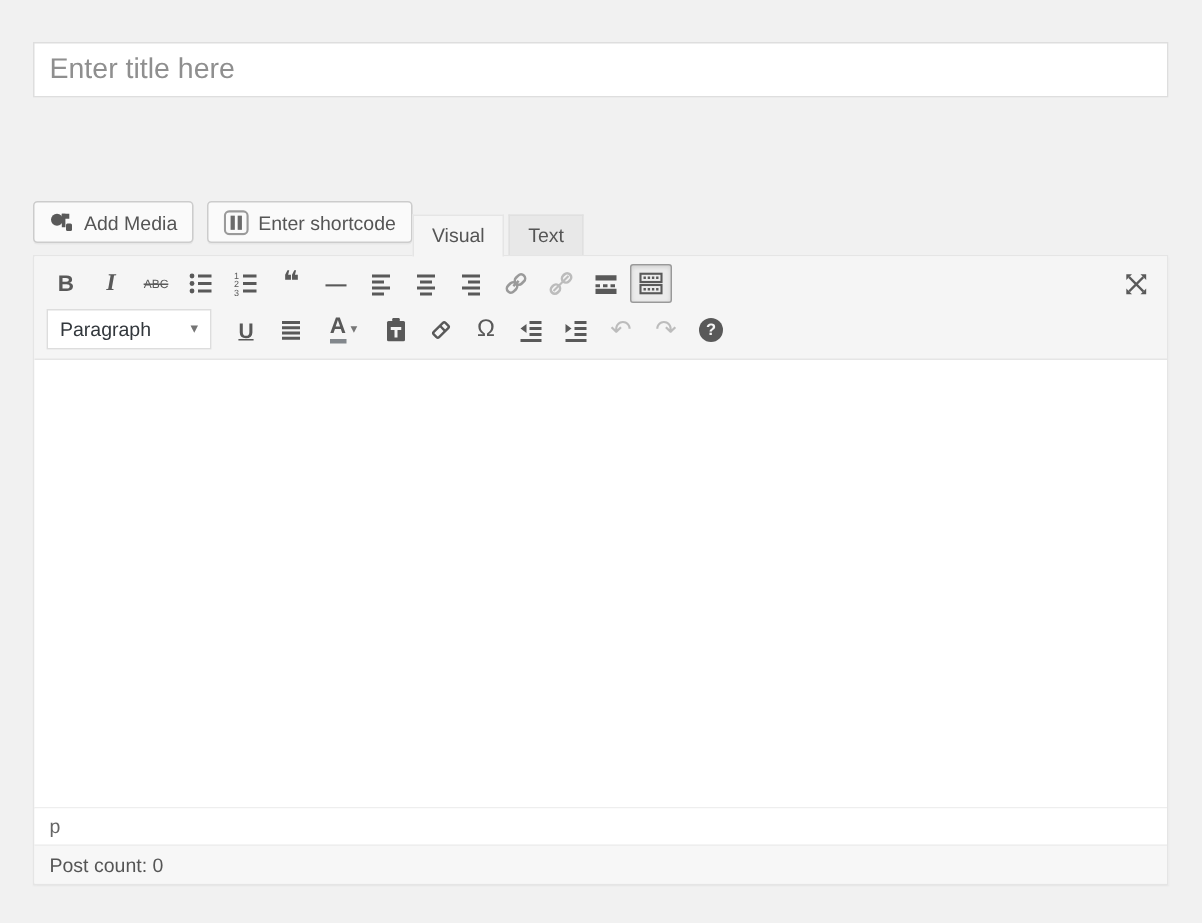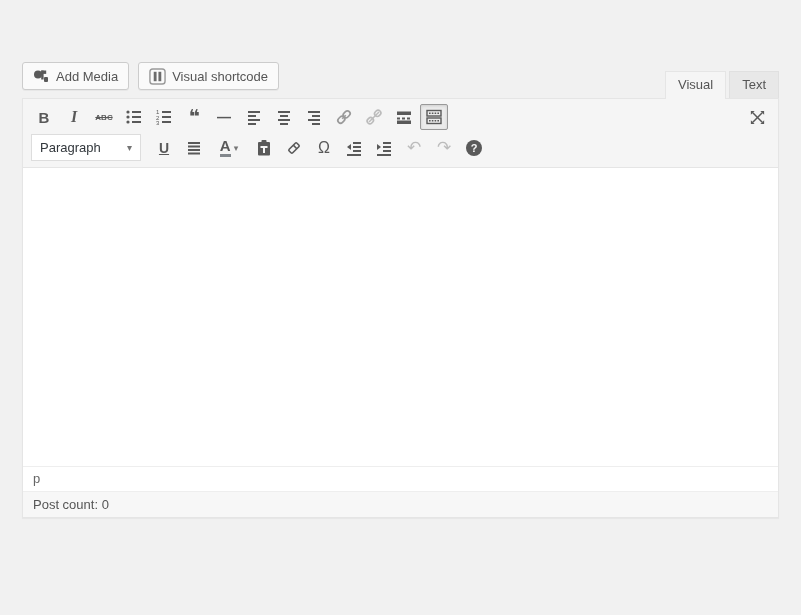--- a/index.html
+++ b/index.html
@@ -28,23 +28,22 @@
     font-family: inherit;
     color: #333;
     background: #fff;
     border: 1px solid #dedede;
     outline: none;
   }
   .title-input::placeholder { color: #8f8f8f; opacity: 1; }
 
   
   .editor-top {
-    margin-top: 48px;
+    margin-top: 69px;
     display: flex;
-    justify-content: space-between;
     align-items: flex-end;
   }
   .media-buttons { display: flex; gap: 9px; padding-bottom: 8px; }
   .wp-button {
     display: inline-flex;
     align-items: center;
     gap: 6px;
     height: 28px;
     padding: 0 10px;
     background: #fafafa;
@@ -112,21 +111,21 @@
     background: #ebebeb;
     border-color: #999;
     box-shadow: inset 0 1px 3px rgba(0,0,0,.12);
   }
   .mce-btn.disabled { color: #bcbcbc; cursor: default; }
   .mce-btn.dim { color: #9a9a9a; }
   .mce-btn svg { display: block; }
 
   .i-bold   { font-weight: 700; font-size: 15px; }
   .i-italic { font-family: "Liberation Serif", "DejaVu Serif", serif; font-style: italic; font-weight: 600; font-size: 16px; }
-  .i-strike { font-size: 8px; font-weight: 700; text-decoration: line-through; }
+  .i-strike { font-size: 8px; font-weight: 400; text-decoration: line-through; }
   .i-quote  { font-size: 19px; line-height: 24px; font-weight: 700; }
   .i-hr     { font-weight: 700; font-size: 14px; }
   .i-under  { font-size: 14px; font-weight: 600; text-decoration: underline; }
   .i-omega  { font-size: 16px; }
   .i-arrow  { font-size: 17px; line-height: 1; }
   .i-A      { font-size: 15px; font-weight: 600; line-height: 1.1; border-bottom: 3px solid #82878c; }
   .caret    { font-size: 9px; color: #777; margin-left: 3px; }
   .help-circle {
     width: 16px; height: 16px; border-radius: 50%;
     background: #595959; color: #f5f5f5;
@@ -171,20 +170,21 @@
     font-size: 13px;
     color: #555;
   }
 </style>
 </head>
 <body>
 
 <div class="wrap">
 
 
+  <input class="title-input" type="text" placeholder="Enter title here" style="">
 
   <div class="editor-top">
     <div class="media-buttons">
       <button class="wp-button">
         <span>
           <svg width="17" height="15" viewBox="0 0 17 15">
             <circle cx="5" cy="5.5" r="4" fill="#595959"></circle>
             <rect x="8.2" y="1.5" width="2.4" height="9" fill="#595959"></rect>
             <path d="M8.2 1.5 h5 v3.4 h-5 z" fill="#595959"></path>
             <rect x="11" y="8" width="4" height="5" rx="1" fill="#595959"></rect>
@@ -193,21 +193,21 @@
         <span>Add Media</span>
       </button>
       <button class="wp-button">
         <span>
           <svg width="17" height="17" viewBox="0 0 18 18">
             <rect x="1" y="1" width="16" height="16" rx="3" fill="none" stroke="#9a9a9a" stroke-width="1.5"></rect>
             <rect x="5" y="4" width="3" height="10" fill="#6b6b6b"></rect>
             <rect x="10" y="4" width="3" height="10" fill="#6b6b6b"></rect>
           </svg>
         </span>
-        <span>Visual shortcode</span>
+        <span>Enter shortcode</span>
       </button>
     </div>
     <div class="editor-tabs">
       <button class="switch-tab active">Visual</button>
       <button class="switch-tab">Text</button>
     </div>
   </div>
 
   <div class="editor-container">
     <div class="toolbar-grp">

